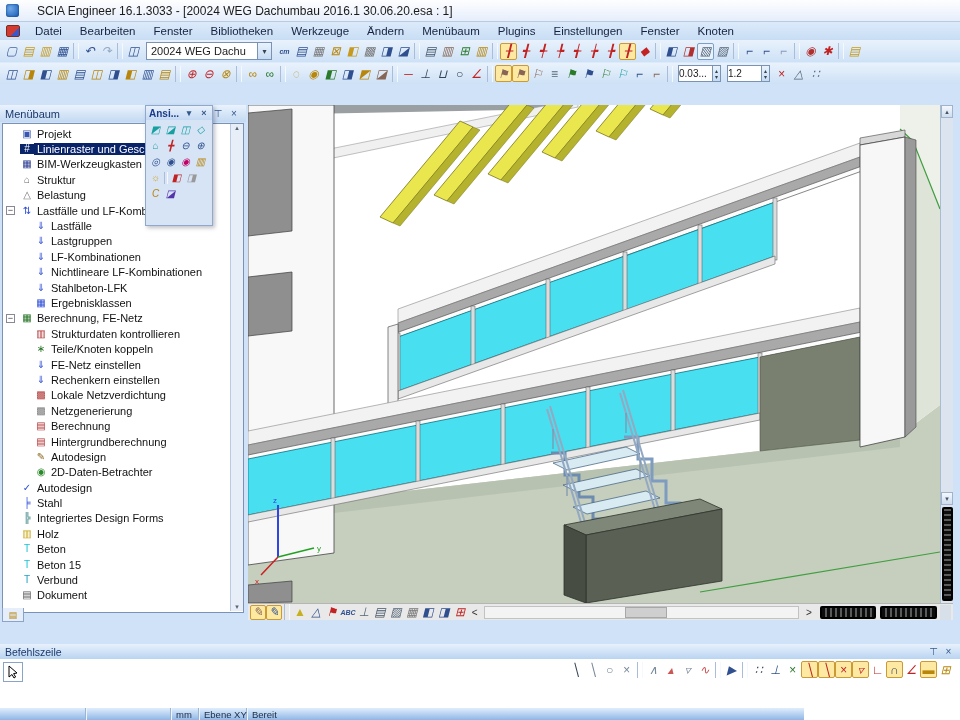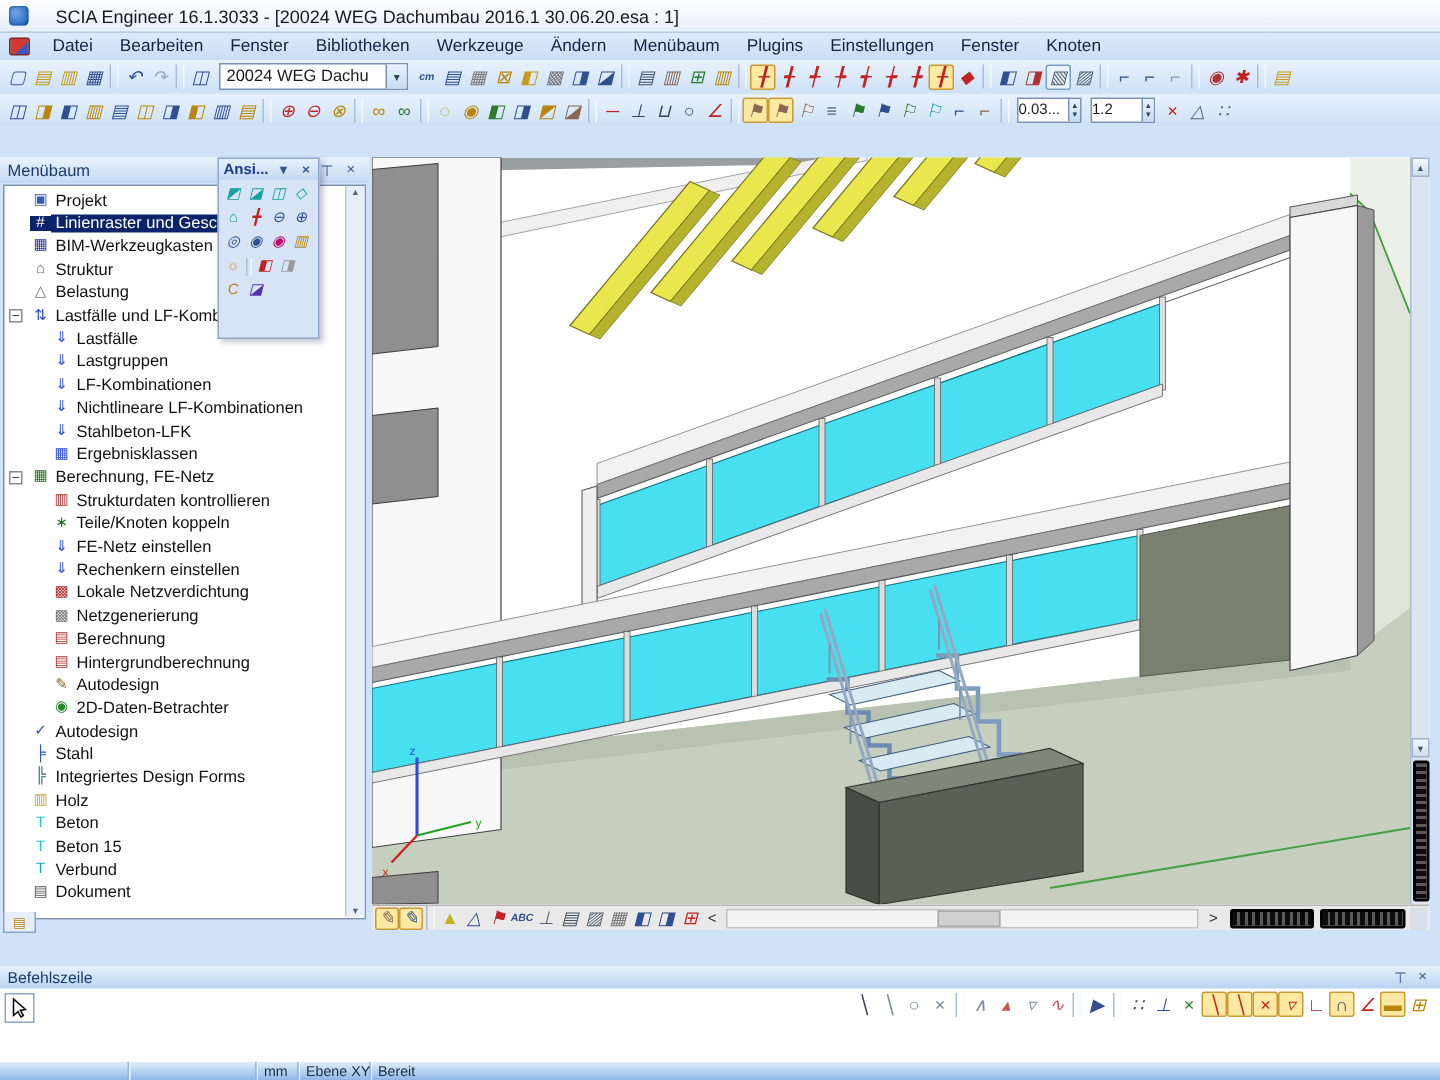--- a/index.html
+++ b/index.html
@@ -77,21 +77,21 @@
 
 #cmd{left:0;top:644px;width:960px;height:84px;background:#ffffff}
 #cmdhead{position:absolute;left:0;top:0;width:960px;height:15px;background:linear-gradient(#e8f1fc,#b9d4f1);display:flex;align-items:center;padding:0 5px;color:#1c3a6e;font-size:10.5px}
 #cmdhead .hbtn{margin-left:auto;width:13px;text-align:center;color:#35588c;font-size:10px}
 #cmdhead .hbtn+.hbtn{margin-left:2px}
 #cursorbtn{position:absolute;left:3px;top:18px;width:20px;height:20px;background:#fff;border:1px solid #8aa4c8;display:flex;align-items:center;justify-content:center}
 #snapbar{position:absolute;right:6px;top:17px;display:flex;align-items:center}
 #cmdinput{position:absolute;left:3px;top:58px;width:953px;height:22px;background:#fff;border:1px solid #7a92b4;display:flex;align-items:center;padding:0 4px;font-size:11.5px;color:#111}
 
 
-#statusbar{left:0;top:708px;width:960px;height:12px;background:linear-gradient(#e0eefc,#8fb6e6);display:flex;font-size:9.5px;color:#1c2c44;align-items:stretch}
+#statusbar{left:0;top:708px;width:804px;height:12px;background:linear-gradient(#e0eefc,#8fb6e6);display:flex;font-size:9.5px;color:#1c2c44;align-items:stretch}
 .sbc{border-right:1px solid #9ab4d4;box-shadow:1px 0 0 #eef5fd;display:flex;align-items:center;padding:0 5px;white-space:nowrap}
 </style>
 </head>
 <body>
 
 <div id="app">
 
   <div class="abs" id="titlebar">
     <span class="applogo"></span>
     <span class="t">SCIA Engineer 16.1.3033 - [20024 WEG Dachumbau 2016.1 30.06.20.esa : 1]</span>

